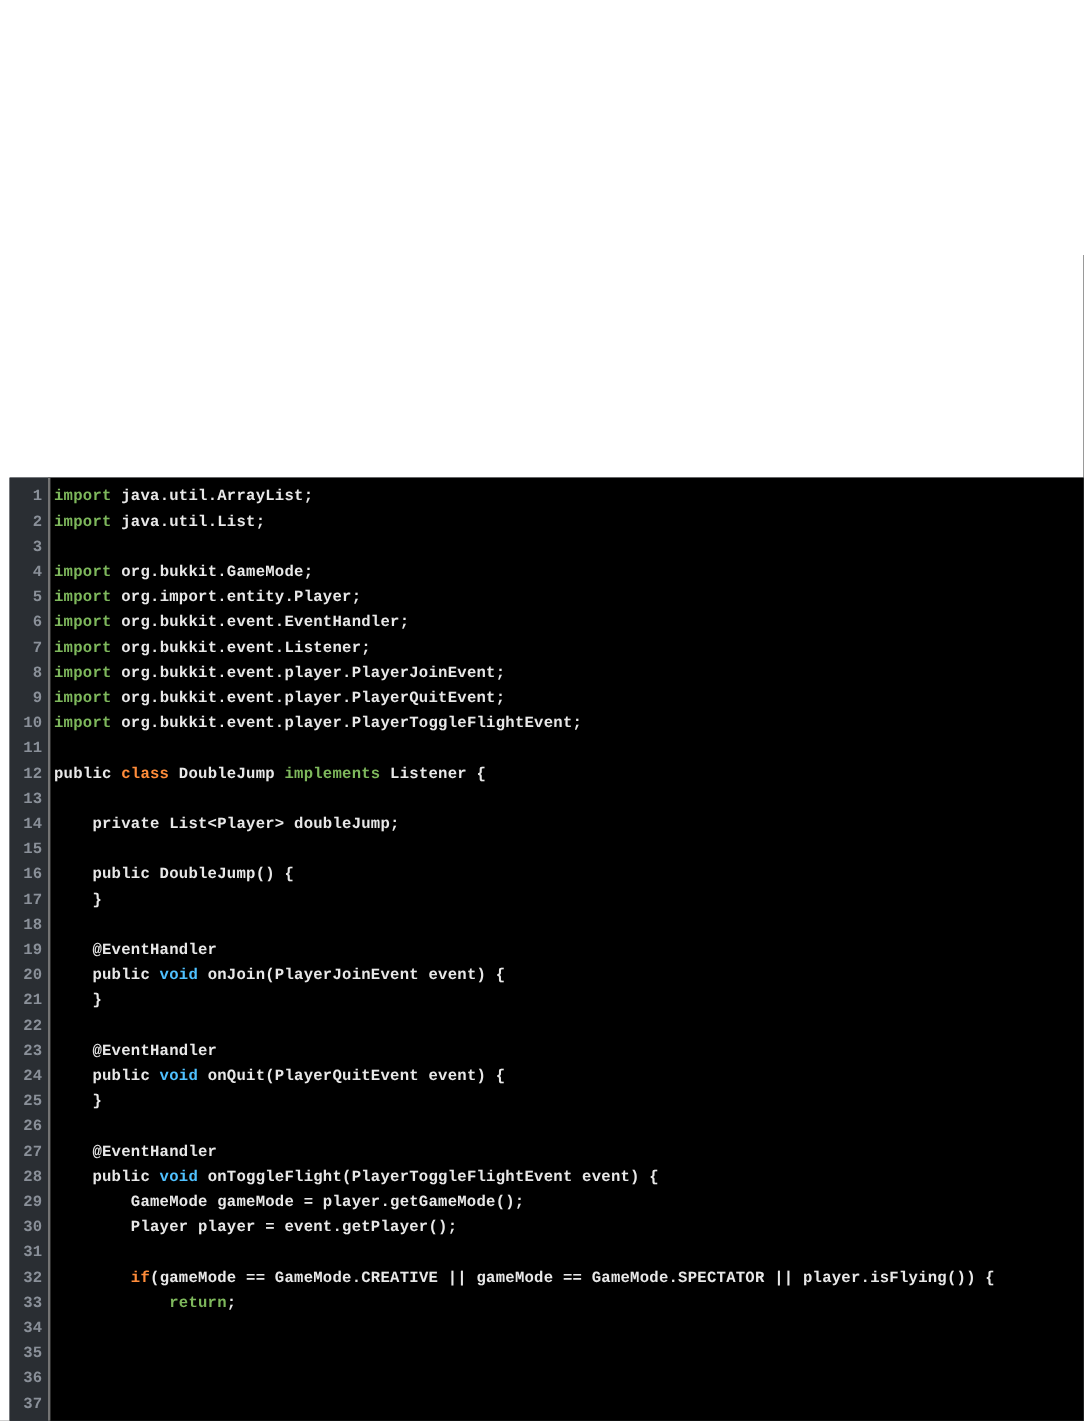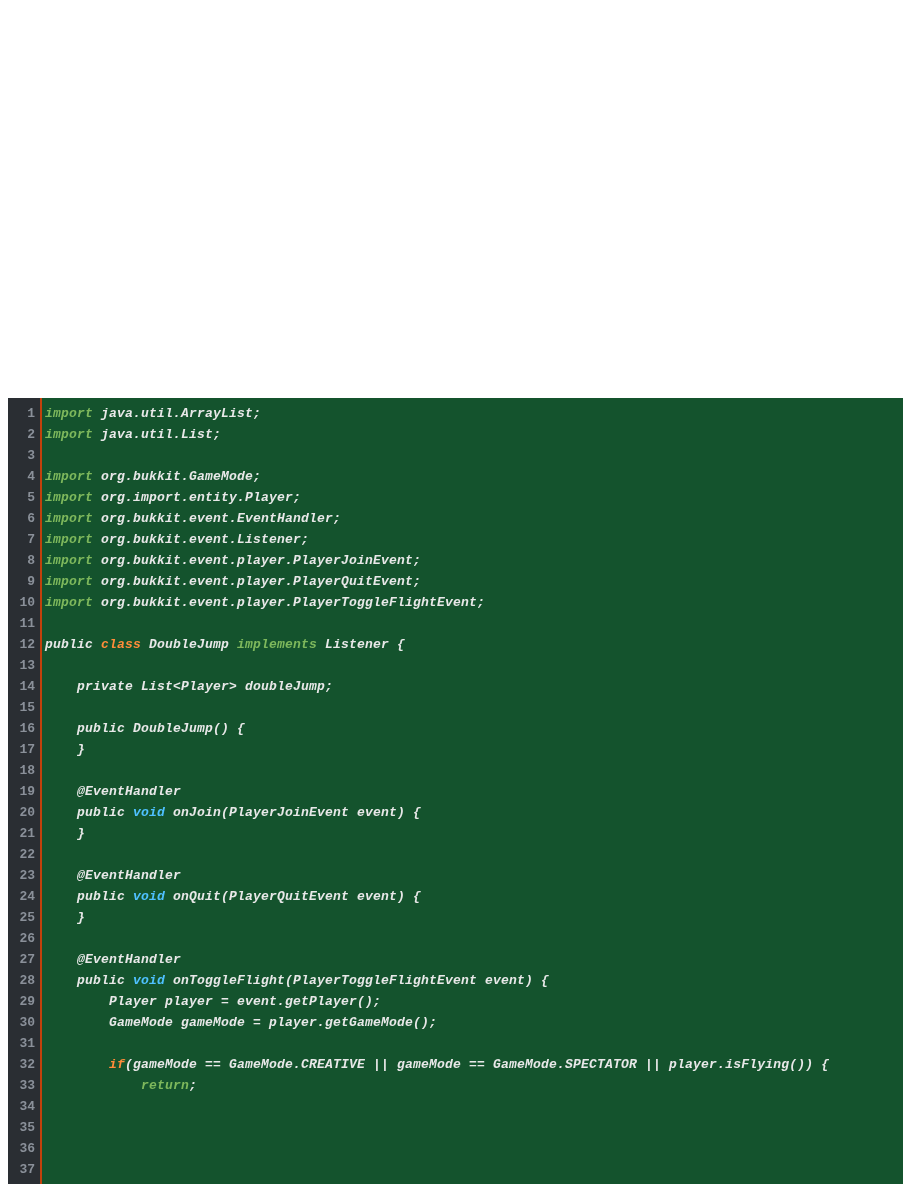--- a/index.html
+++ b/index.html
@@ -31,26 +31,25 @@
   }
   .gutter-line {
     height: 21px;
     line-height: 21px;
     padding-right: 5px;
     font-weight: bold;
     font-size: 13px;
   }
   .code-area {
     flex: 1;
-    background: #14532d;
-    border-left: 2px solid #c2410c;
+    background: #000000;
+    border-left: 2px solid #737373;
     padding-top: 5px;
     padding-left: 3px;
     overflow: hidden;
-    font-style: italic;
   }
   .code-line {
     height: 21px;
     line-height: 21px;
     white-space: pre;
     color: #e8e8e8;
     font-weight: bold;
     font-size: 13px;
     letter-spacing: 0.2px;
   }
@@ -125,19 +124,19 @@
       <div class="code-line"><span class="tok-plain">    @EventHandler</span></div>
       <div class="code-line"><span class="tok-plain">    public </span><span class="tok-type">void</span><span class="tok-plain"> onJoin(PlayerJoinEvent event) {</span></div>
       <div class="code-line"><span class="tok-plain">    }</span></div>
       <div class="code-line"><span class="tok-plain"></span></div>
       <div class="code-line"><span class="tok-plain">    @EventHandler</span></div>
       <div class="code-line"><span class="tok-plain">    public </span><span class="tok-type">void</span><span class="tok-plain"> onQuit(PlayerQuitEvent event) {</span></div>
       <div class="code-line"><span class="tok-plain">    }</span></div>
       <div class="code-line"><span class="tok-plain"></span></div>
       <div class="code-line"><span class="tok-plain">    @EventHandler</span></div>
       <div class="code-line"><span class="tok-plain">    public </span><span class="tok-type">void</span><span class="tok-plain"> onToggleFlight(PlayerToggleFlightEvent event) {</span></div>
+      <div class="code-line"><span class="tok-plain">        GameMode gameMode = player.getGameMode();</span></div>
       <div class="code-line"><span class="tok-plain">        Player player = event.getPlayer();</span></div>
-      <div class="code-line"><span class="tok-plain">        GameMode gameMode = player.getGameMode();</span></div>
       <div class="code-line"><span class="tok-plain"></span></div>
       <div class="code-line"><span class="tok-plain">        </span><span class="tok-keyword">if</span><span class="tok-plain">(gameMode == GameMode.CREATIVE || gameMode == GameMode.SPECTATOR || player.isFlying()) {</span></div>
       <div class="code-line"><span class="tok-plain">            </span><span class="tok-keyword2">return</span><span class="tok-plain">;</span></div>
     </div>
 </div>
 
 </body></html>

